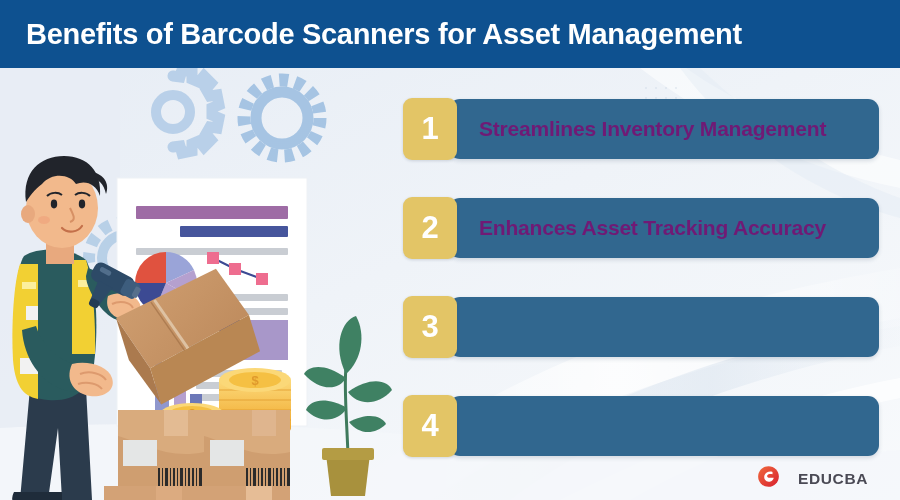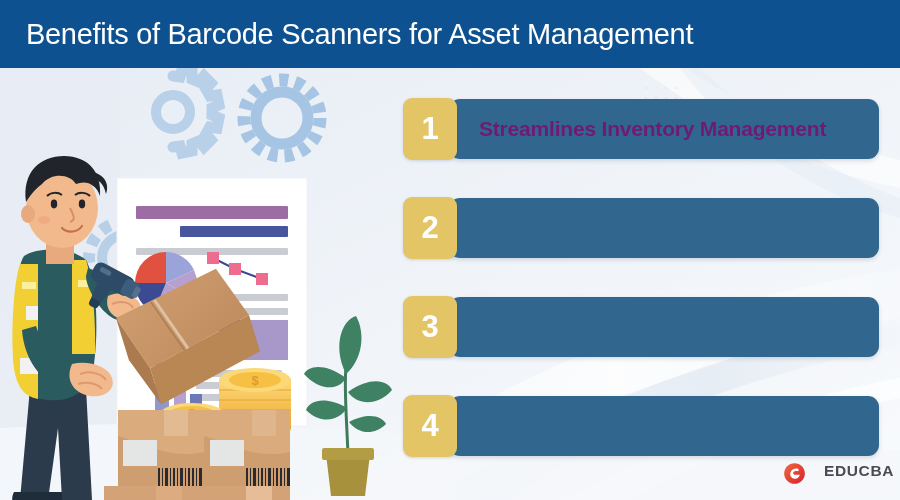--- a/index.html
+++ b/index.html
@@ -28,21 +28,21 @@
     z-index: 40;
   }
   .header-title {
     position: absolute;
     left: 26px;
     top: 0;
     height: 68px;
     line-height: 68px;
     color: #ffffff;
     font-size: 29px;
-    font-weight: normal;
+    font-weight: bold;
     letter-spacing: -0.3px;
     white-space: nowrap;
     font-family: "Liberation Sans", sans-serif;
   }
 
   
   .bg-layer {
     position: absolute;
     left: 0; top: 68px;
     width: 900px;
@@ -113,25 +113,25 @@
     font-size: 21px;
     font-weight: bold;
     letter-spacing: -0.2px;
     white-space: nowrap;
     z-index: 3;
   }
 
   
   .logo {
     position: absolute;
-    right: 6px;
+    right: 32px;
     bottom: 12px;
     height: 26px;
     display: flex;
-    align-items: flex-start;
+    align-items: flex-end;
     gap: 18px;
     z-index: 50;
   }
   .logo-mark { width: 23px; height: 23px; display:block; }
   .logo-text {
     color: #4a4a55;
     font-size: 15.5px;
     font-weight: bold;
     letter-spacing: 0.6px;
   }
@@ -463,20 +463,21 @@
 
     <div class="benefit-row">
       <div class="benefit-bar"></div>
       <div class="benefit-badge">1</div>
       <div class="benefit-text">Streamlines Inventory Management</div>
     </div>
 
     <div class="benefit-row">
       <div class="benefit-bar"></div>
       <div class="benefit-badge">2</div>
+      <div class="benefit-text">Enhances Asset Tracking Accuracy</div>
     </div>
 
     <div class="benefit-row">
       <div class="benefit-bar"></div>
       <div class="benefit-badge">3</div>
     </div>
 
     <div class="benefit-row">
       <div class="benefit-bar"></div>
       <div class="benefit-badge">4</div>

